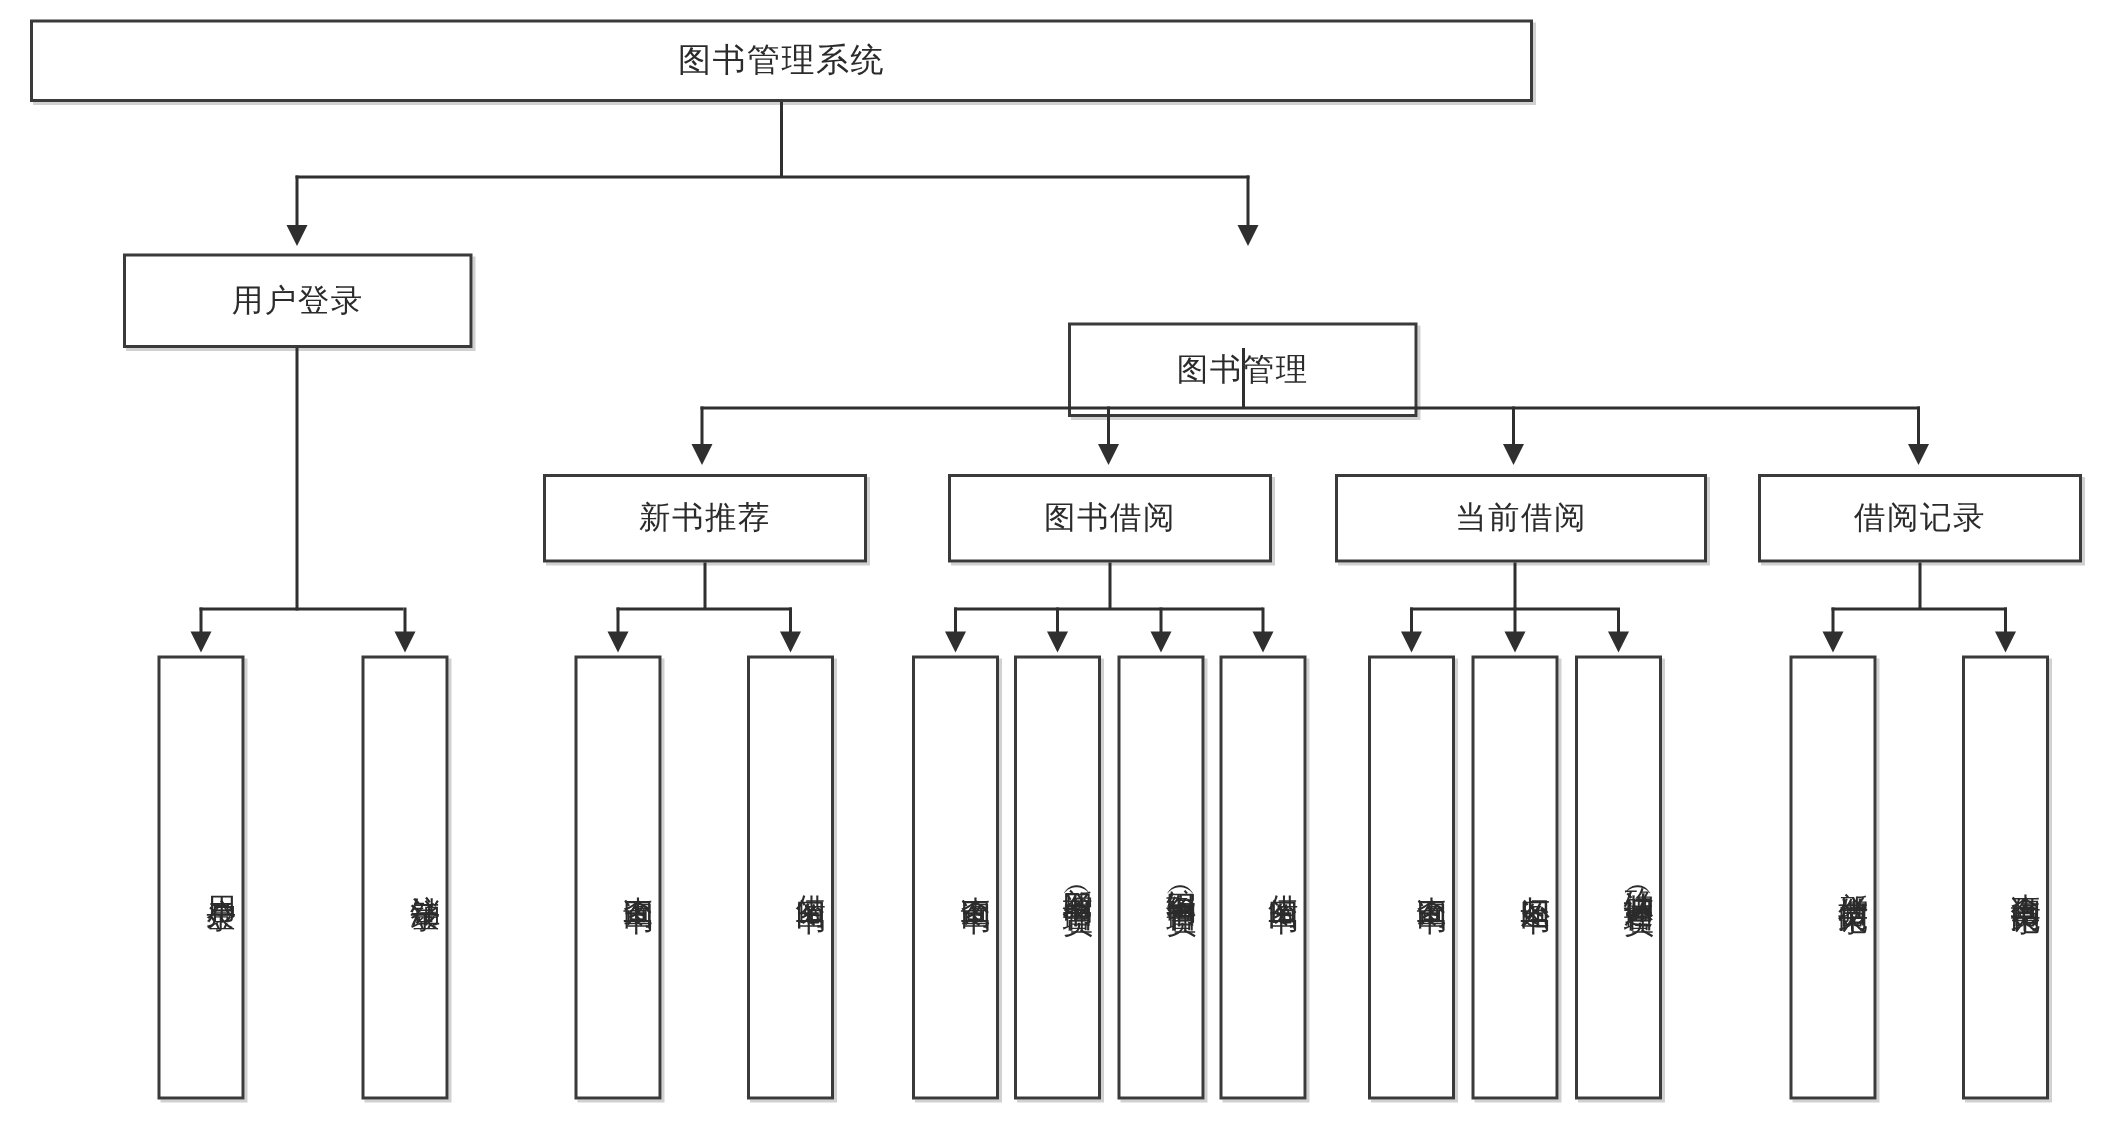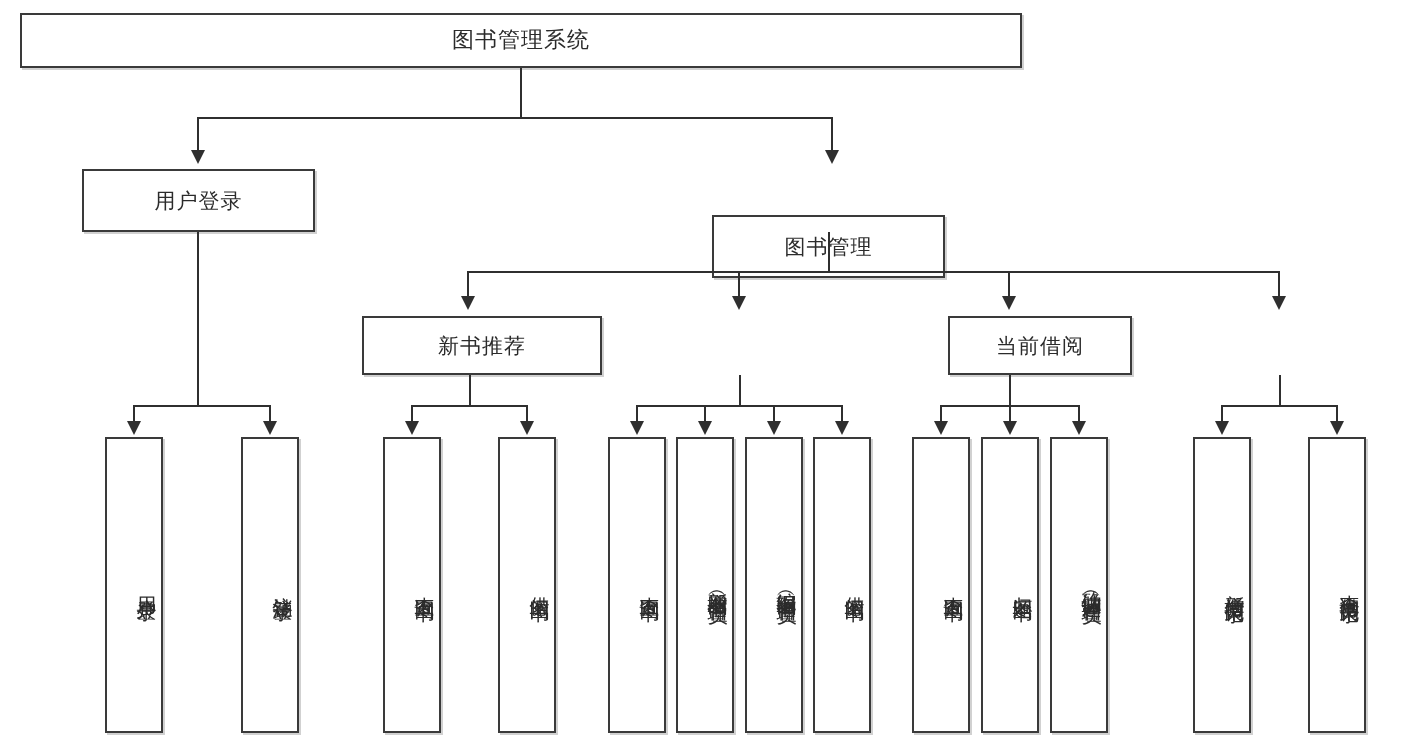--- a/index.html
+++ b/index.html
@@ -100,22 +100,24 @@
   <div class="hline" style="left:467px; top:271px; width:813px;"></div>
   <div class="vline" style="left:467px; top:271px; height:26px;"></div>
   <div class="arrow" style="left:461px; top:296px;"></div>
   <div class="vline" style="left:738px; top:271px; height:26px;"></div>
   <div class="arrow" style="left:732px; top:296px;"></div>
   <div class="vline" style="left:1008px; top:271px; height:26px;"></div>
   <div class="arrow" style="left:1002px; top:296px;"></div>
   <div class="vline" style="left:1278px; top:271px; height:26px;"></div>
   <div class="arrow" style="left:1272px; top:296px;"></div>
 
-  <div class="node horiz" style="left:362px; top:316px; width:240px; height:59px;">新书推荐</div>
-  <div class="node horiz" style="left:948px; top:316px; width:184px; height:59px;">当前借阅</div>
+  <div class="node horiz" style="left:362px; top:316px; width:216px; height:59px;">新书推荐</div>
+  <div class="node horiz" style="left:632px; top:316px; width:216px; height:59px;">图书借阅</div>
+  <div class="node horiz" style="left:890px; top:316px; width:248px; height:59px;">当前借阅</div>
+  <div class="node horiz" style="left:1172px; top:316px; width:216px; height:59px;">借阅记录</div>
 
   <div class="vline" style="left:469px; top:375px; height:31px;"></div>
   <div class="hline" style="left:411px; top:405px; width:117px;"></div>
   <div class="vline" style="left:411px; top:405px; height:17px;"></div>
   <div class="arrow" style="left:405px; top:421px;"></div>
   <div class="vline" style="left:526px; top:405px; height:17px;"></div>
   <div class="arrow" style="left:520px; top:421px;"></div>
 
   <div class="vline" style="left:739px; top:375px; height:31px;"></div>
   <div class="hline" style="left:636px; top:405px; width:206px;"></div>

